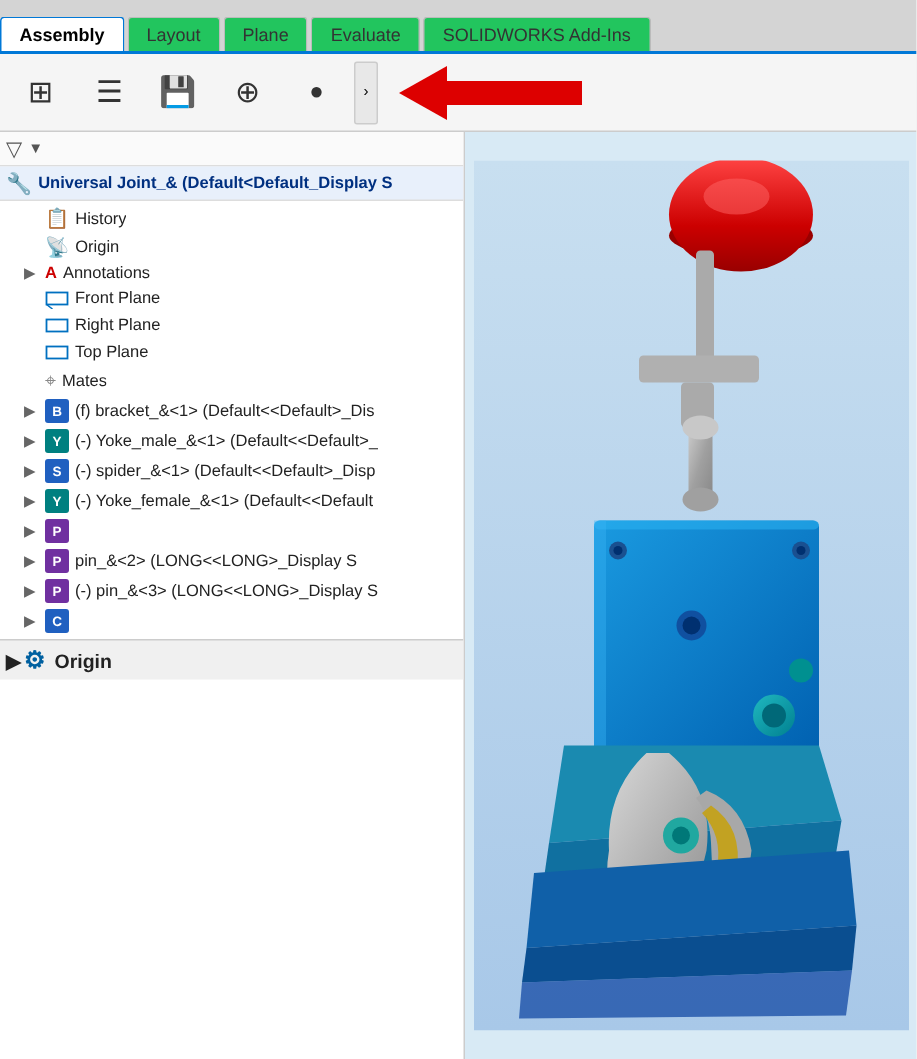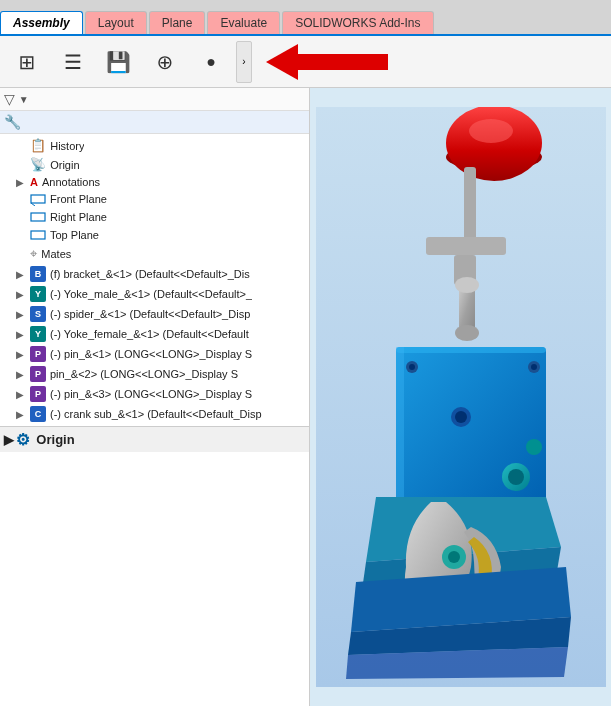--- a/index.html
+++ b/index.html
@@ -8,25 +8,25 @@
     
     .tab-bar {
       display: flex; align-items: flex-end;
       background: #d4d4d4;
       border-bottom: 2px solid #0078d7;
       height: 36px;
       padding-top: 4px;
     }
     .tab {
       padding: 4px 12px; cursor: pointer; border: 1px solid #bbb;
-      border-bottom: none; background: #fca5a5; margin-right: 2px;
+      border-bottom: none; background: #22c55e; margin-right: 2px;
       border-radius: 3px 3px 0 0; font-size: 12px; color: #333;
     }
     .tab.active {
-      background: #fff; border-color: #0078d7; color: #000; font-weight: bold; font-style: italic;
+      background: #fff; border-color: #0078d7; color: #000; font-weight: bold;
     }
 
     
     .toolbar {
       display: flex; align-items: center;
       background: #f5f5f5; border-bottom: 1px solid #ccc;
       height: 52px; padding: 4px 6px; gap: 4px;
     }
     .toolbar-btn {
       width: 42px; height: 42px; border: 1px solid transparent;
@@ -149,20 +149,21 @@
 
   <div class="left-panel">
 
     <div class="filter-bar">
       <span class="filter-icon">▽</span>
       <span class="filter-dropdown">▼</span>
     </div>
 
     <div class="tree-root">
       <span class="tree-root-icon">🔧</span>
+      <span class="tree-root-label">Universal Joint_&amp;  (Default&lt;Default_Display S</span>
     </div>
 
     <div class="tree">
 
       <div class="tree-item">
         <span class="expand-arrow"></span>
         <span class="item-icon">📋</span>
         <span class="item-label">History</span>
       </div>
 
@@ -230,39 +231,37 @@
 
       <div class="tree-item">
         <span class="expand-arrow">▶</span>
         <span class="comp-icon comp-teal">Y</span>
         <span class="item-label">(-) Yoke_female_&amp;&lt;1&gt; (Default&lt;&lt;Default</span>
       </div>
 
       <div class="tree-item">
         <span class="expand-arrow">▶</span>
         <span class="comp-icon comp-purple">P</span>
-        <span class="item-label">(-) pin_&amp;&lt;1&gt; (LONG&lt;&lt;LONG&gt;_Display S</span>
       </div>
 
       <div class="tree-item">
         <span class="expand-arrow">▶</span>
         <span class="comp-icon comp-purple">P</span>
         <span class="item-label">pin_&amp;&lt;2&gt; (LONG&lt;&lt;LONG&gt;_Display S</span>
       </div>
 
       <div class="tree-item">
         <span class="expand-arrow">▶</span>
         <span class="comp-icon comp-purple">P</span>
         <span class="item-label">(-) pin_&amp;&lt;3&gt; (LONG&lt;&lt;LONG&gt;_Display S</span>
       </div>
 
       <div class="tree-item">
         <span class="expand-arrow">▶</span>
         <span class="comp-icon comp-blue">C</span>
-        <span class="item-label">(-) crank sub_&amp;&lt;1&gt; (Default&lt;&lt;Default_Disp</span>
       </div>
 
     </div>
 
     <div class="mates-section">
       <span class="expand-arrow" style="margin-right:2px;">▶</span>
       <span class="mates-icon">⚙</span>
       <span>Origin</span>
     </div>
 

